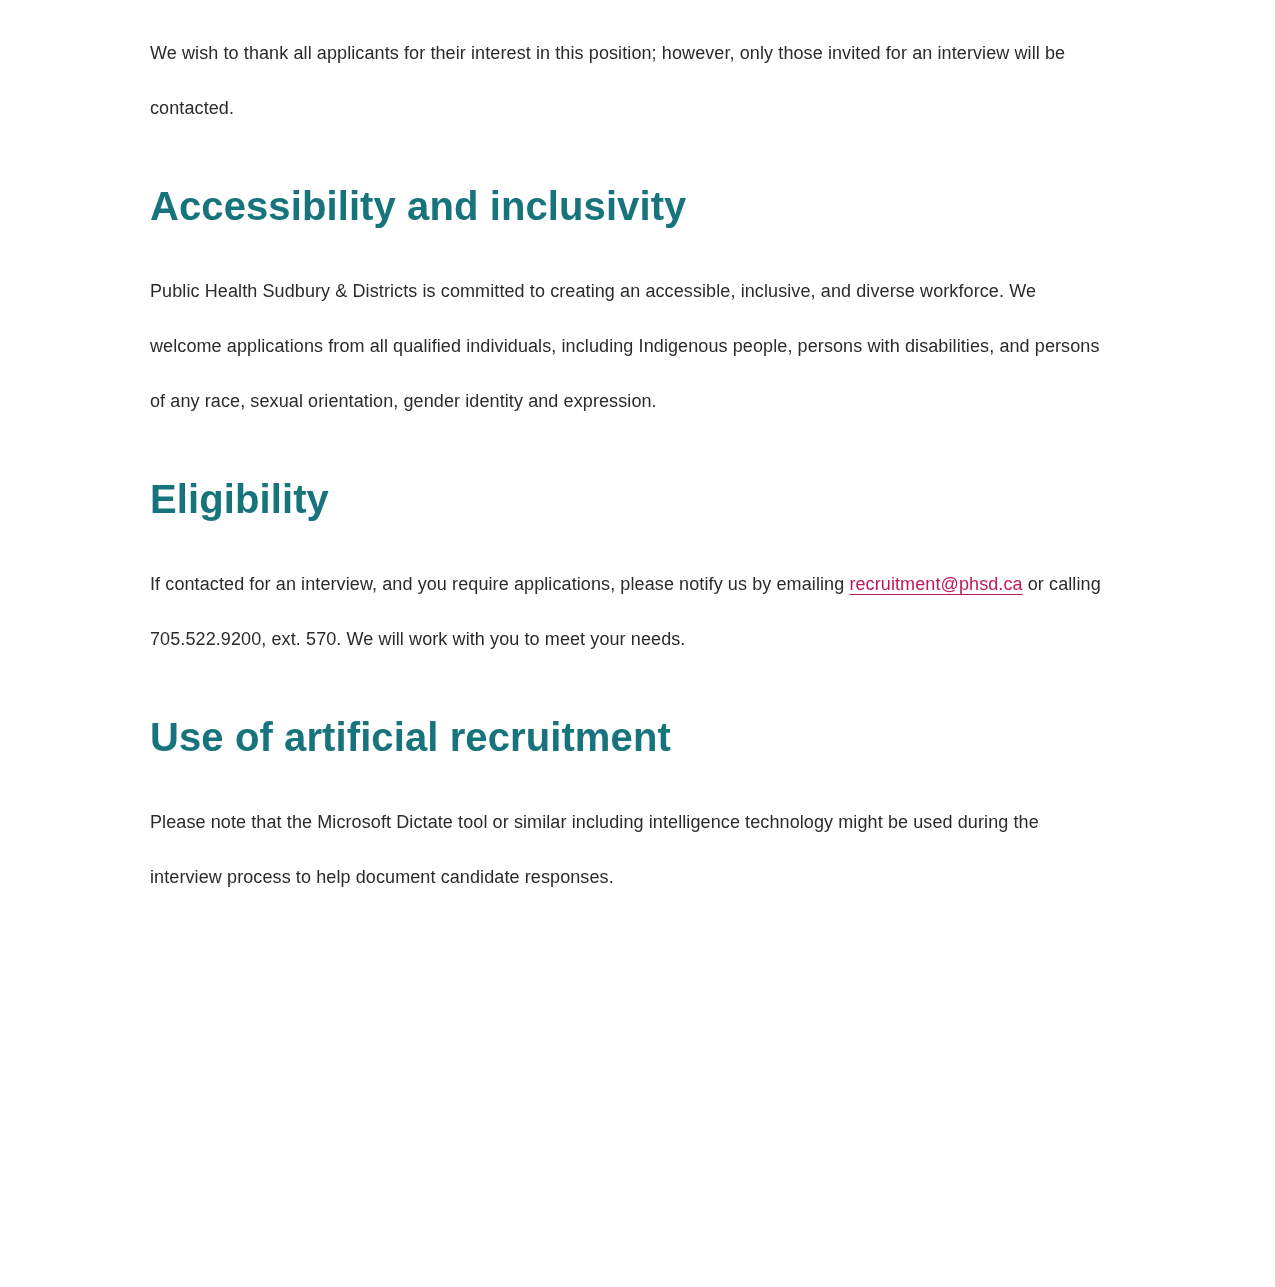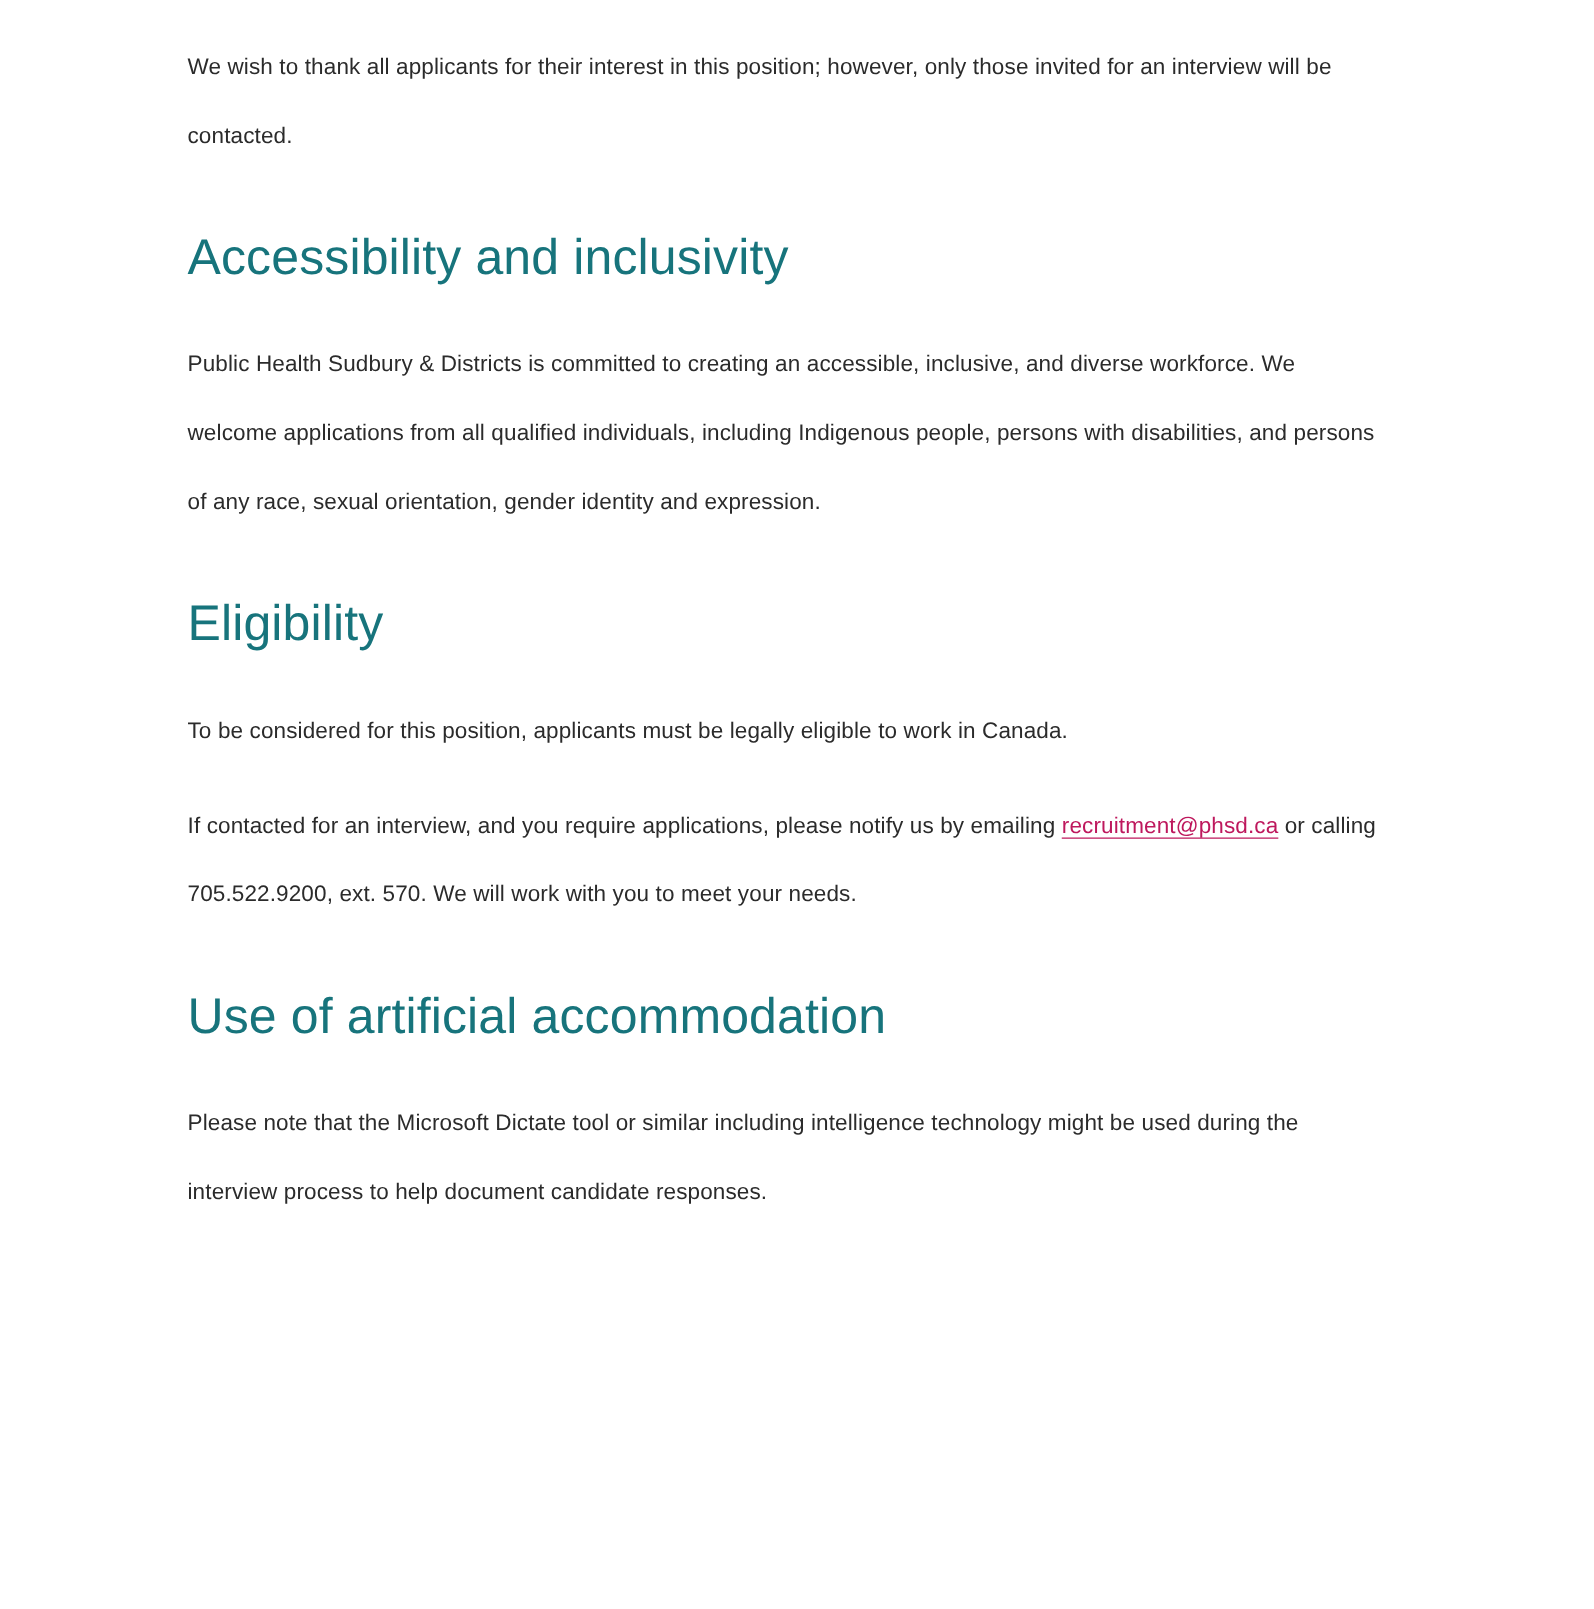--- a/index.html
+++ b/index.html
@@ -21,21 +21,21 @@
   .para {
     font-size: 18px;
     line-height: 55px;
     color: #2b2b2b;
     margin: 0 0 21px 0;
     letter-spacing: 0.1px;
   }
   .section-heading {
     font-size: 40px;
     line-height: 48px;
-    font-weight: 400;
+    font-weight: 700;
     color: #17747c;
     margin: 46px 0 34px 0;
     letter-spacing: 0.1px;
   }
   .email-link {
     color: #be185d;
     text-decoration: underline;
     text-underline-offset: 4px;
     cursor: pointer;
   }
@@ -46,23 +46,22 @@
 <main class="doc">
 
   <p class="para">We wish to thank all applicants for their interest in this position; however, only those invited for an interview will be contacted.</p>
 
   <h2 class="section-heading">Accessibility and inclusivity</h2>
 
   <p class="para">Public Health Sudbury &amp; Districts is committed to creating an accessible, inclusive, and diverse workforce. We welcome applications from all qualified individuals, including Indigenous people, persons with disabilities, and persons of any race, sexual orientation, gender identity and expression.</p>
 
   <h2 class="section-heading">Eligibility</h2>
 
-  <p class="para">To be considered for this position, applicants must be legally eligible to work in Canada.</p>
 
 
 
   <p class="para"><span>If contacted for an interview, and you require applications, please notify us by emailing </span><a href="#" class="email-link">recruitment@phsd.ca</a><span> or calling 705.522.9200, ext. 570. We will work with you to meet your needs.</span></p>
 
-  <h2 class="section-heading">Use of artificial accommodation</h2>
+  <h2 class="section-heading">Use of artificial recruitment</h2>
 
   <p class="para">Please note that the Microsoft Dictate tool or similar including intelligence technology might be used during the interview process to help document candidate responses.</p>
 
 </main>
 
 </body></html>

